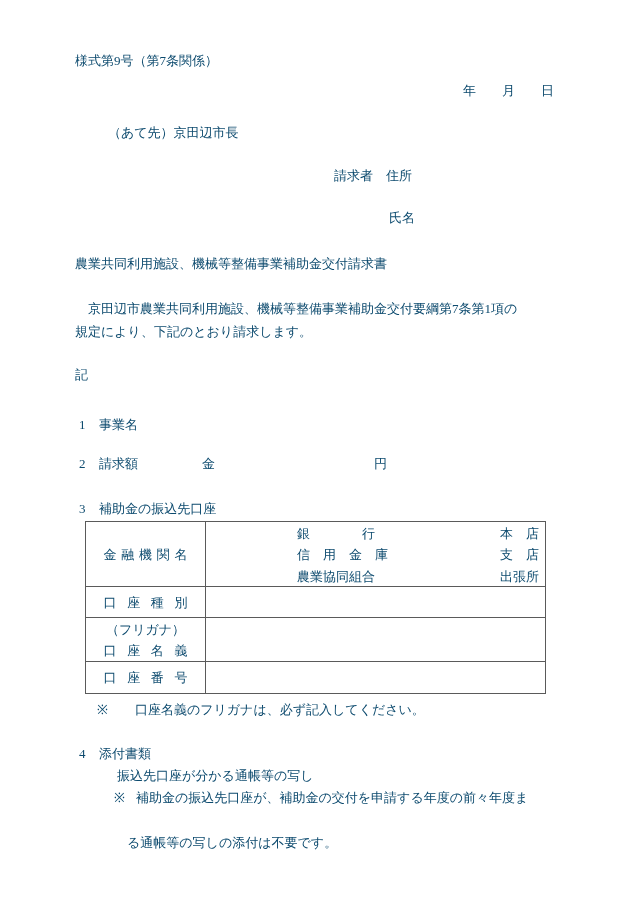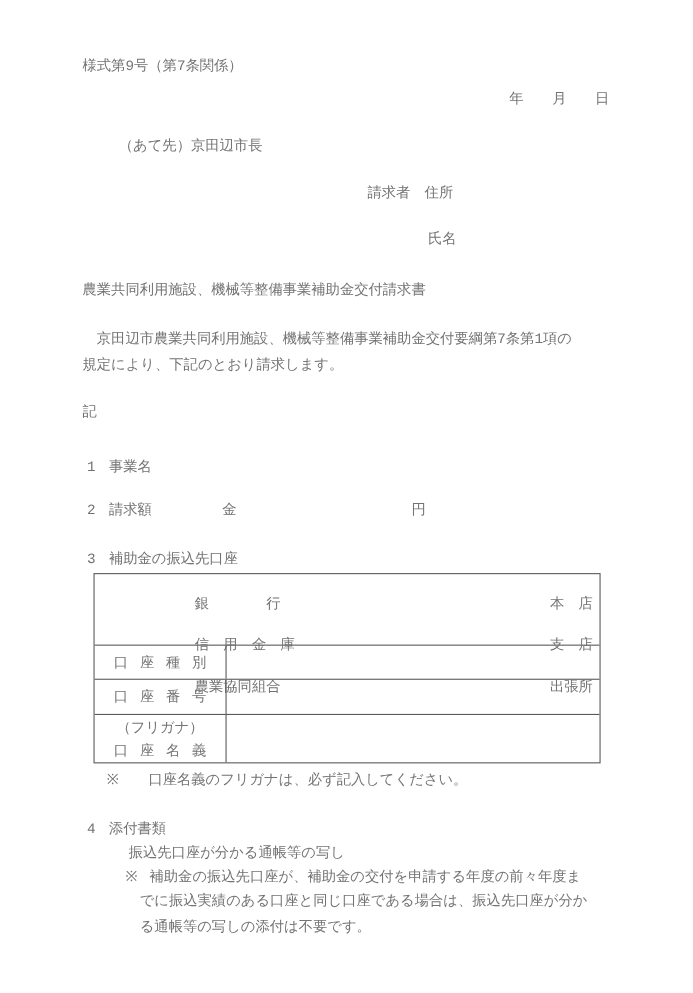--- a/index.html
+++ b/index.html
@@ -2,22 +2,22 @@
 <html><head>
 <meta charset="utf-8">
 <style>
   html,body { margin:0; padding:0; background:#e8e8e8; }
   .page {
     position: relative;
     width: 630px;
     height: 903px;
     margin: 0 auto;
     background: #ffffff;
-    font-family: Liberation Mono, monospace;
-    color: #737373;
+    font-family: Liberation Serif, serif;
+    color: #0c4a6e;
     font-size: 13px;
     overflow: hidden;
   }
   .abs { position: absolute; white-space: pre; line-height: 16px; }
   .centered { left: 75px; width: 480px; }
 
   
   .item { display: flex; align-items: flex-start; }
   .item .num { width: 20px; }
 
@@ -43,21 +43,21 @@
     text-align-last: justify;
     line-height: 21px;
     white-space: normal;
   }
   .row-inst { height: 64px; }
   .row-type { height: 30px; }
   .row-num  { height: 31px; }
   .row-name { height: 43px; }
   .bank-line {
     display: flex; justify-content: space-between;
-    padding: 16px 6px 0 91px;
+    padding: 0 6px 0 91px;
     line-height: 21.3px; white-space: pre;
   }
   .row-inst .tcell-val { padding-top: 1px; }
   .acct-type-val { line-height: 30px; padding-left: 17px; white-space: pre; }
 
   .note-line { display: flex; }
   .tnote-text { margin-left: 27px; }
 
   .attach-note-l1 { margin-left: 11px; text-align: center; }
 </style>
@@ -95,20 +95,23 @@
     <span style="margin-left:159px">円</span>
   </div>
 
   <div class="abs item" style="left:79px; top:501px">
     <span class="num">3</span>
     <span>補助金の振込先口座</span>
   </div>
 
   <div class="btable">
     <div class="trow row-inst">
+      <div class="tcell-label">
+        <div class="jlabel">金融機関名</div>
+      </div>
       <div class="tcell-val">
         <div class="bank-line">
           <span>銀　　　　行</span>
           <span>本　店</span>
         </div>
         <div class="bank-line">
           <span>信　用　金　庫</span>
           <span>支　店</span>
         </div>
         <div class="bank-line">
@@ -117,31 +120,31 @@
         </div>
       </div>
     </div>
 
     <div class="trow row-type">
       <div class="tcell-label">
         <div class="jlabel">口座種別</div>
       </div>
     </div>
 
-    <div class="trow row-num">
+    <div class="trow row-name">
       <div class="tcell-label">
-        <div class="jlabel">口座番号</div>
+        <div class="jlabel" style="text-align-last:center">（フリガナ）</div>
+        <div class="jlabel">口座名義</div>
       </div>
       <div class="tcell-val"></div>
     </div>
 
-    <div class="trow row-name">
+    <div class="trow row-num">
       <div class="tcell-label">
-        <div class="jlabel" style="text-align-last:center">（フリガナ）</div>
-        <div class="jlabel">口座名義</div>
+        <div class="jlabel">口座番号</div>
       </div>
       <div class="tcell-val"></div>
     </div>
   </div>
 
   <div class="abs note-line" style="left:97px; top:702px">
     <span>※</span>
     <span class="tnote-text">口座名義のフリガナは、必ず記入してください。</span>
   </div>
 
@@ -149,16 +152,15 @@
     <span class="num">4</span>
     <span>添付書類</span>
   </div>
 
   <div class="abs" style="left:117px; top:768px">振込先口座が分かる通帳等の写し</div>
 
   <div class="abs note-line" style="left:114px; top:790px">
     <span>※</span>
     <span class="attach-note-l1">補助金の振込先口座が、補助金の交付を申請する年度の前々年度ま</span>
   </div>
-  <div class="abs" style="left:127px; top:812px">でに振込実績のある口座と同じ口座である場合は、振込先口座が分か</div>
   <div class="abs" style="left:127px; top:835px">る通帳等の写しの添付は不要です。</div>
 
 </div>
 
 </body></html>

